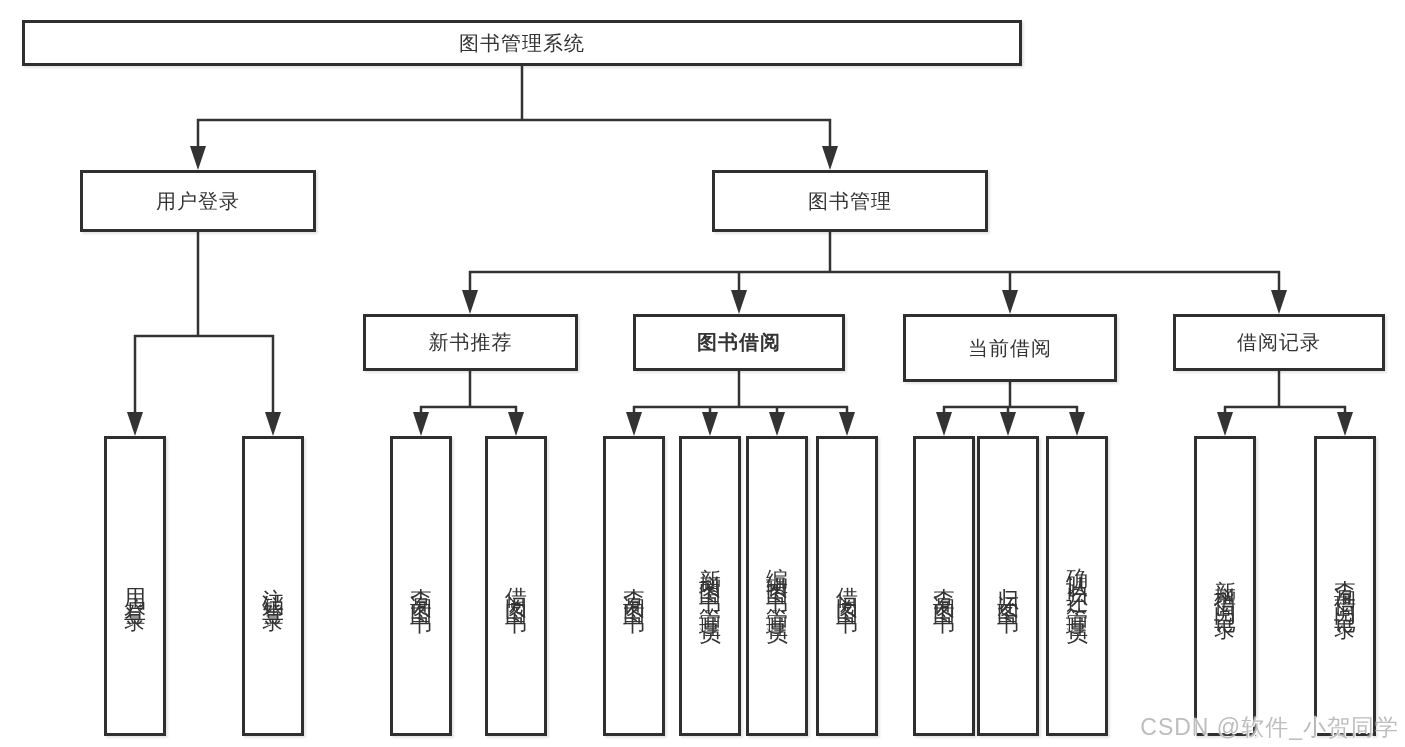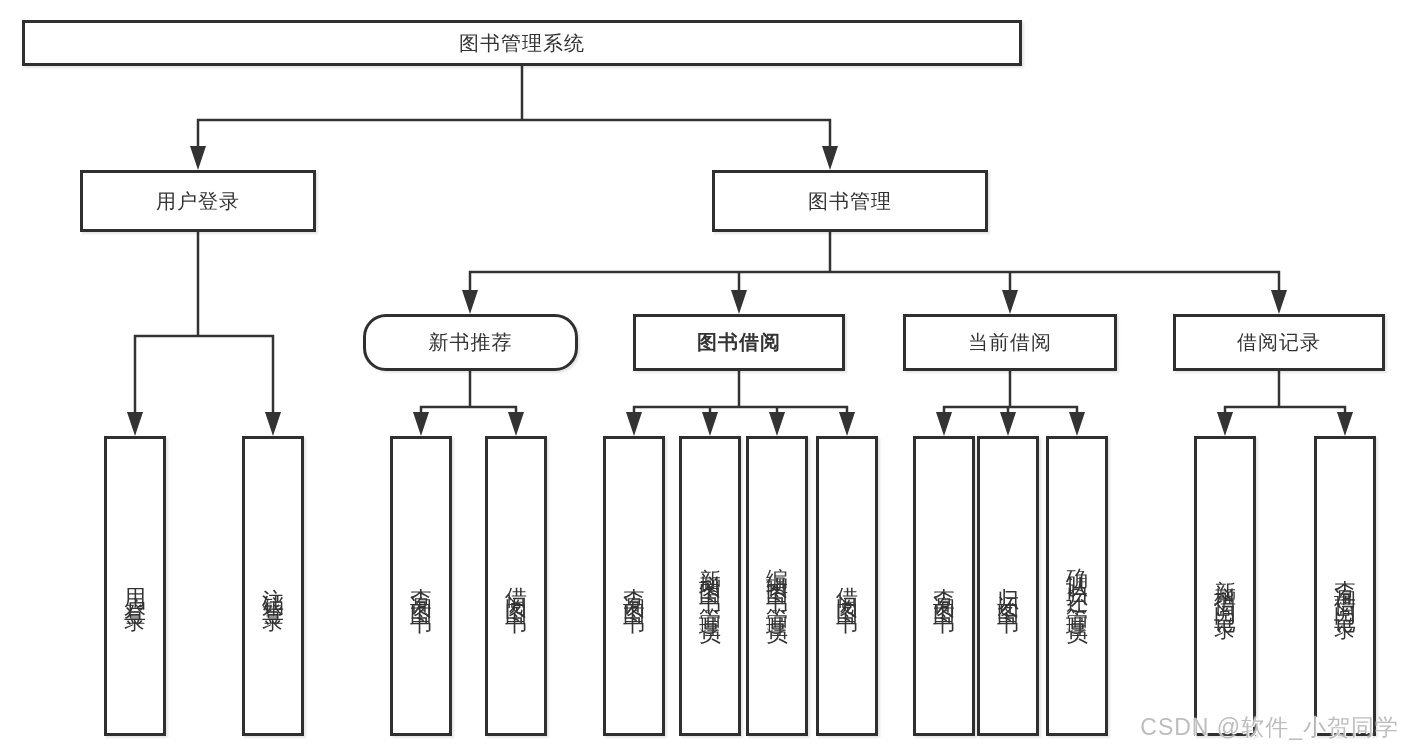--- a/index.html
+++ b/index.html
@@ -155,27 +155,27 @@
     <span>图书管理系统</span>
   </div>
 
   <div class="box h-label" style="left:80px; top:170px; width:236px; height:62px;">
     <span>用户登录</span>
   </div>
   <div class="box h-label" style="left:712px; top:170px; width:276px; height:62px;">
     <span>图书管理</span>
   </div>
 
-  <div class="box h-label" style="left:363px; top:314px; width:215px; height:57px;border-radius:23px;">
+  <div class="box h-label" style="left:363px; top:314px; width:215px; height:57px;">
     <span>新书推荐</span>
   </div>
   <div class="box h-label" style="left:633px; top:314px; width:212px; height:57px;font-weight:bold;">
     <span>图书借阅</span>
   </div>
-  <div class="box h-label" style="left:903px; top:314px; width:214px; height:57px;">
+  <div class="box h-label" style="left:903px; top:314px; width:214px; height:68px;">
     <span>当前借阅</span>
   </div>
   <div class="box h-label" style="left:1173px; top:314px; width:212px; height:57px;">
     <span>借阅记录</span>
   </div>
 
   <div class="leaf" style="left:104px;">
     <span class="vtext">用户登录</span>
   </div>
   <div class="leaf" style="left:242px;">

